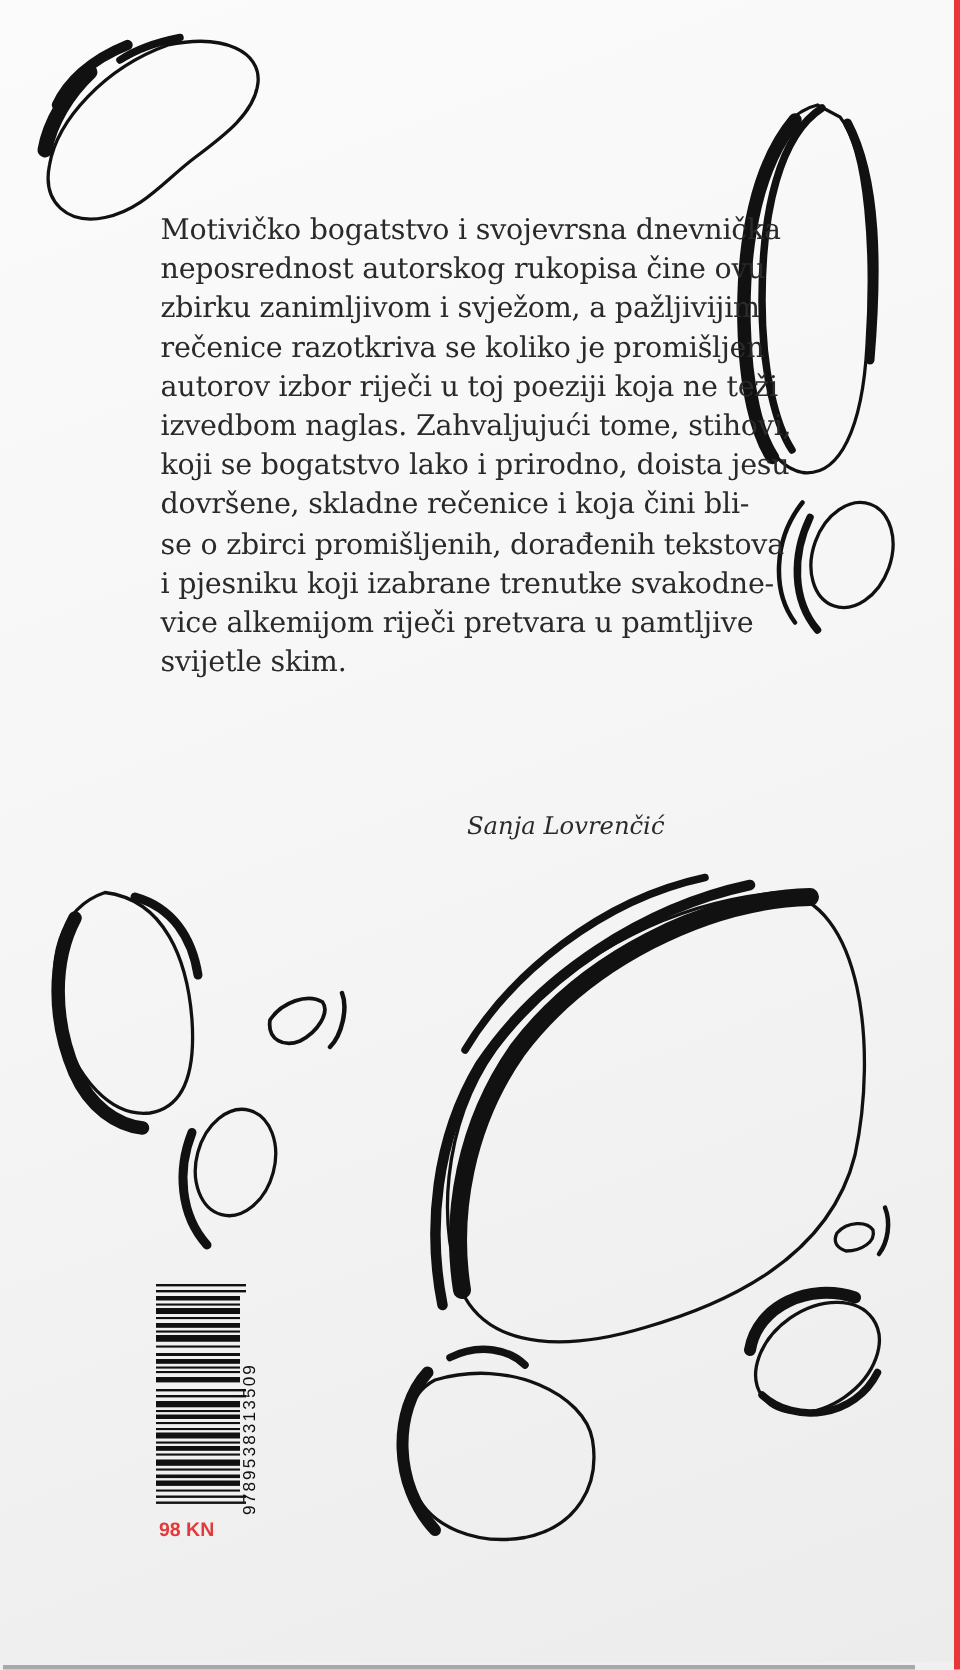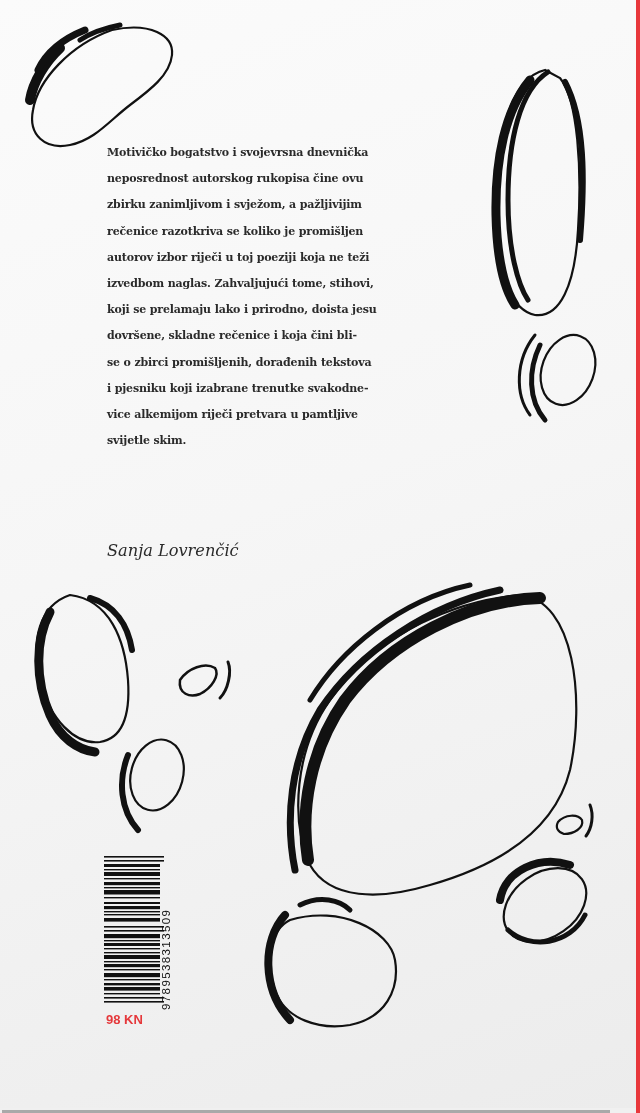--- a/index.html
+++ b/index.html
@@ -2,23 +2,23 @@
 <html><head>
 <meta charset="utf-8">
 <style>
   html,body{margin:0;padding:0;}
   body{width:640px;height:1113px;overflow:hidden;background:#f0f0f0;position:relative;}
   .cover{position:absolute;left:0;top:0;width:636px;height:1108px;
     background:linear-gradient(160deg,#fbfbfb 0%,#f6f6f6 45%,#ececec 100%);}
   .spine-edge{position:absolute;right:0;top:0;width:4px;height:1113px;background:#e8373b;}
   .bottom-shadow{position:absolute;left:2px;bottom:0;width:608px;height:3px;background:#a9a9a9;}
   .blurb{position:absolute;left:107px;top:140px;width:410px;
-    font-family:"DejaVu Serif",serif;font-size:11px;line-height:26.2px;color:#2a2a2a;letter-spacing:-0.15px;font-weight:bold;}
+    font-family:"DejaVu Serif",serif;font-size:19px;line-height:26.2px;color:#2a2a2a;letter-spacing:-0.15px;}
   .blurb .ln{display:block;white-space:nowrap;}
-  .author{position:absolute;left:107px;top:541px;width:336px;text-align:left;
+  .author{position:absolute;left:107px;top:541px;width:336px;text-align:right;
     font-family:"DejaVu Serif",serif;font-style:italic;font-size:16.2px;color:#2a2a2a;}
   .art{position:absolute;left:0;top:0;width:640px;height:1113px;}
   .barcode{position:absolute;left:104px;top:856px;width:68px;height:154px;}
   .price{position:absolute;left:106px;top:1012px;font-family:"Liberation Sans",sans-serif;
     font-size:13px;font-weight:bold;color:#e5383b;}
 </style>
 </head>
 <body>
 
 <div class="cover"></div>
@@ -76,21 +76,21 @@
   </g>
 </svg>
 
 <div class="blurb">
   <span class="ln">Motivičko bogatstvo i svojevrsna dnevnička</span>
   <span class="ln">neposrednost autorskog rukopisa čine ovu</span>
   <span class="ln">zbirku zanimljivom i svježom, a pažljivijim</span>
   <span class="ln">rečenice razotkriva se koliko je promišljen</span>
   <span class="ln">autorov izbor riječi u toj poeziji koja ne teži</span>
   <span class="ln">izvedbom naglas. Zahvaljujući tome, stihovi,</span>
-  <span class="ln">koji se prelamaju lako i prirodno, doista jesu</span>
+  <span class="ln">koji se bogatstvo lako i prirodno, doista jesu</span>
   <span class="ln">dovršene, skladne rečenice i koja čini bli-</span>
   <span class="ln">se o zbirci promišljenih, dorađenih tekstova</span>
   <span class="ln">i pjesniku koji izabrane trenutke svakodne-</span>
   <span class="ln">vice alkemijom riječi pretvara u pamtljive</span>
   <span class="ln">svijetle skim.</span>
 </div>
 
 <div class="author">Sanja Lovrenčić</div>
 
 <svg class="barcode" viewBox="0 0 68 154">

